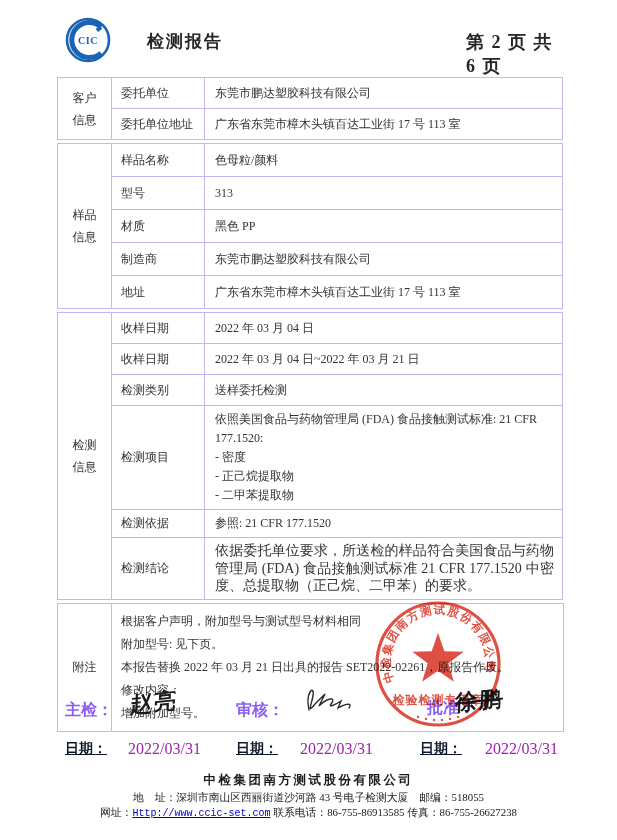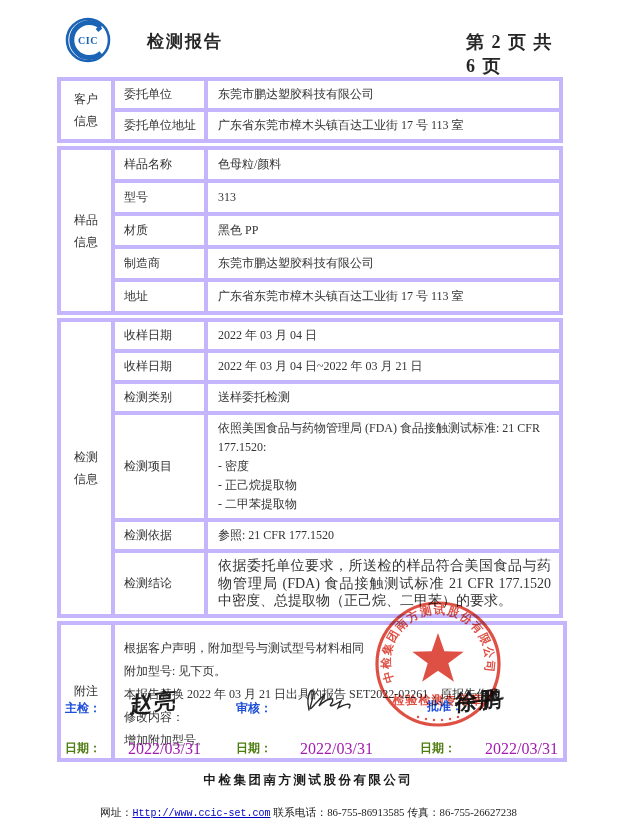--- a/index.html
+++ b/index.html
@@ -9,39 +9,39 @@
   
   .hdr{position:absolute;top:14px;left:0;width:554px;height:54px;}
   .logo{position:absolute;left:60px;top:2px;width:56px;height:48px;}
   .hdr-title{position:absolute;left:147px;top:16px;font-size:17px;font-weight:bold;letter-spacing:2px;}
   .hdr-no{position:absolute;left:235px;top:16px;font-size:12.5px;font-weight:bold;}
   .hdr-page{position:absolute;left:466px;top:16px;font-size:18px;font-weight:bold;letter-spacing:1.5px;}
 
   
   .content{position:absolute;top:77px;left:57px;width:506px;}
   table{border-collapse:collapse;width:506px;margin:0 0 3px 0;table-layout:fixed;}
-  td{border:4px solid #c4b5fd;font-size:12px;color:#333;vertical-align:middle;
+  td{border:1px solid #c4b5fd;font-size:12px;color:#333;vertical-align:middle;
      box-sizing:border-box;word-break:break-word;}
   td.group{width:54px;text-align:center;padding:0 13px;line-height:22px;color:#333;}
   td.flabel{width:93px;padding:0 2px 0 9px;}
   td.fvalue{padding:4px 8px 4px 10px;line-height:19px;}
   tr.r31 td{height:31px;}
   tr.r33 td{height:33px;}
   tr.r25 td{height:25px;}
   .cell-lines div{line-height:19px;}
   td.justify{text-align:justify;line-height:17.5px;font-size:14px;}
-  td.notes{padding:12px 8px 6px 9px;vertical-align:top;}
+  td.notes{padding:6px 8px 6px 9px;vertical-align:top;}
   td.notes div{line-height:23px;}
 
   
-  .sig-label{position:absolute;font-size:12px;font-weight:bold;color:#1d4ed8;}
+  .sig-label{position:absolute;font-size:16px;font-weight:bold;color:#8b5cf6;}
   .sig-name{position:absolute;font-size:22px;color:#1b1b1b;transform:rotate(-6deg) skewX(-8deg);
             font-weight:bold;letter-spacing:2px;}
   .sig-name.third{text-decoration:line-through;}
-  .date-label{position:absolute;font-size:12px;font-weight:bold;color:#4d7c0f;}
+  .date-label{position:absolute;font-size:14px;font-weight:bold;color:#0f172a;text-decoration:underline;}
   .date-val{position:absolute;font-size:16px;color:#a21caf;}
 
   
   .stamp{position:absolute;left:366px;top:595px;width:144px;height:144px;
          opacity:.88;mix-blend-mode:multiply;pointer-events:none;}
 
   
   .f-line{position:absolute;left:0;width:617px;text-align:center;}
   .f-company{top:772px;font-size:12.5px;font-weight:bold;letter-spacing:2.5px;color:#1c1c1c;}
   .f-addr{top:791px;font-size:10.8px;color:#222;}
@@ -189,19 +189,22 @@
       <circle cx="52" cy="122" r="1.2"></circle>
         <circle cx="60" cy="124" r="1.2"></circle>
         <circle cx="68" cy="125" r="1.2"></circle>
       <circle cx="76" cy="125" r="1.2"></circle>
         <circle cx="84" cy="124" r="1.2"></circle>
         <circle cx="92" cy="122" r="1.2"></circle>
     </g>
   </svg>
 
   <div class="f-line f-company">中检集团南方测试股份有限公司</div>
+  <div class="f-line f-addr">
+    <span>地　址：</span><span>深圳市南山区西丽街道沙河路 43 号电子检测大厦</span>　<span>邮编：</span><span>518055</span>
+  </div>
   <div class="f-line f-web">
     <span>网址：</span><a href="#">Http://www.ccic-set.com</a>
     <span>联系电话：</span><span>86-755-86913585</span>
     <span>传真：</span><span>86-755-26627238</span>
   </div>
 
 </div>
 
 </body></html>

